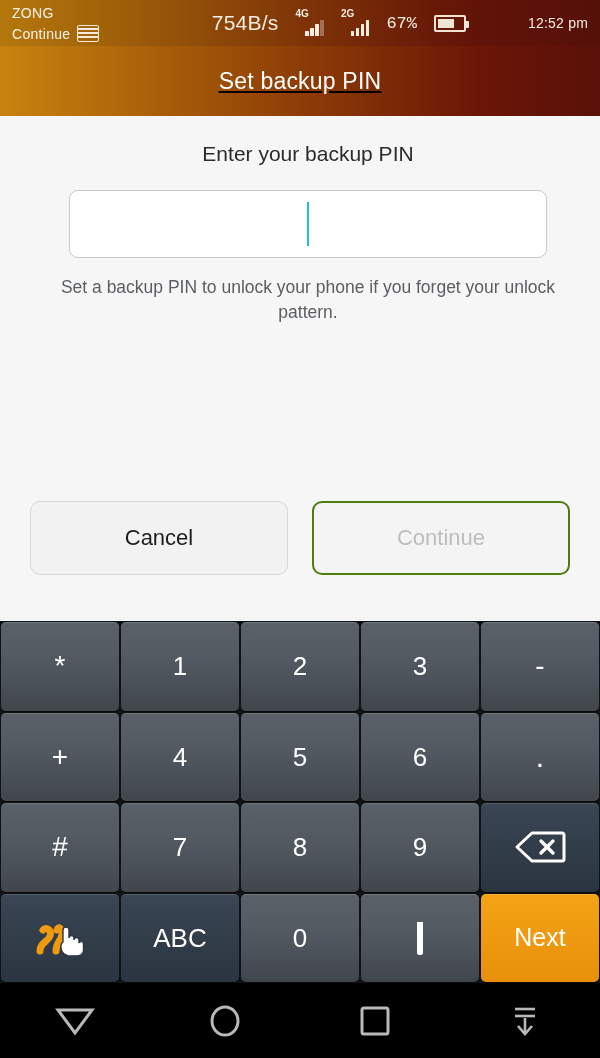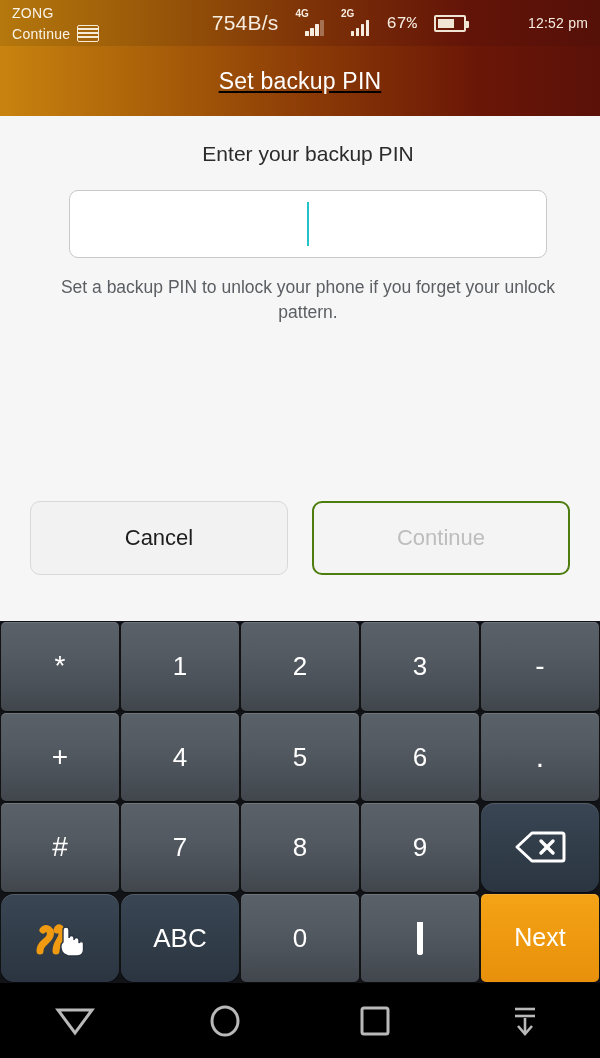--- a/index.html
+++ b/index.html
@@ -105,21 +105,20 @@
     flex:1; border-radius:5px;
     display:flex; align-items:center; justify-content:center;
     color:#fff; font-size:26px;
     background:linear-gradient(to bottom,#5b6168 0%,#545a61 38%,#4a5057 72%,#41464d 100%);
     box-shadow:inset 0 1px 0 rgba(255,255,255,.13), 0 1px 1px rgba(0,0,0,.5);
     position:relative;
   }
   .key.sym{ font-size:28px; }
   .key.dark{
     background:linear-gradient(to bottom,#3a4654 0%,#333e4b 45%,#2b3542 100%);
-    border-radius:13px;
   }
   .key.orange{
     background:linear-gradient(to bottom,#f4a317 0%,#ef9a10 45%,#e8900b 100%);
     font-size:25px;
   }
   .key .lbl{ line-height:1; }
   .key.period{ font-size:30px; }
 
   
   .bksp{ width:52px; height:34px; }

